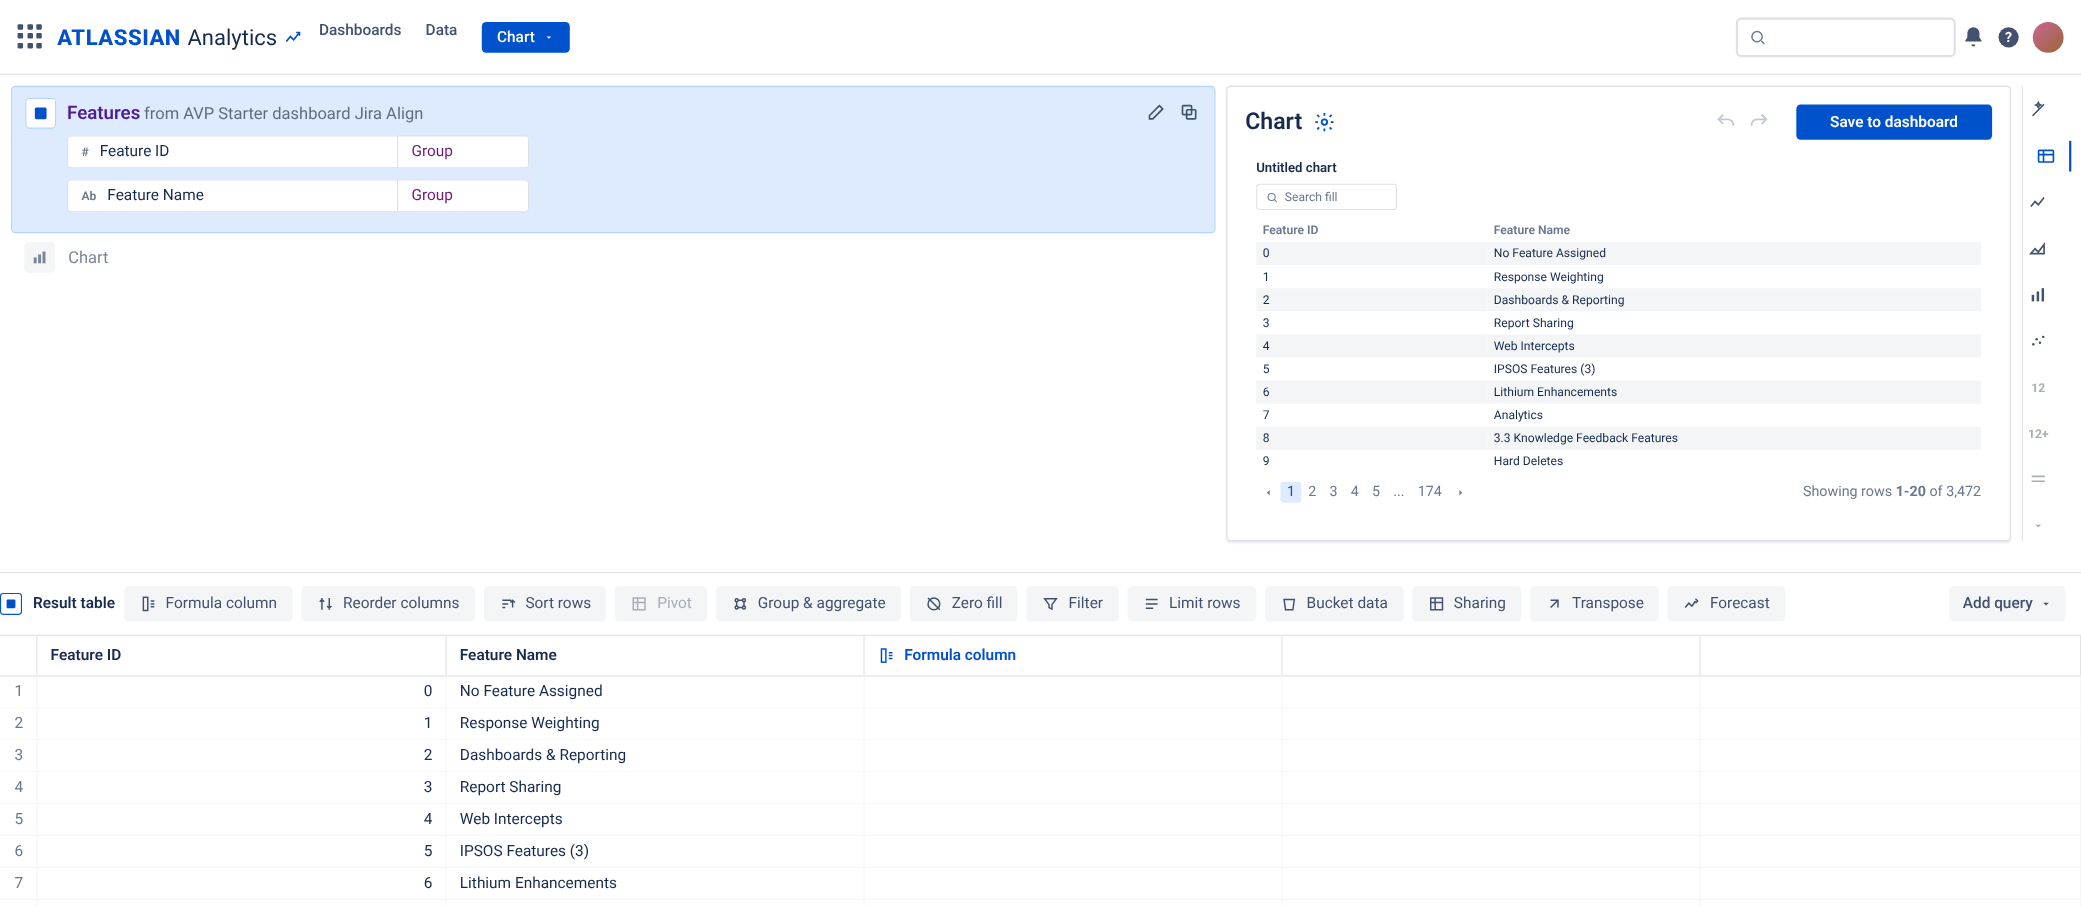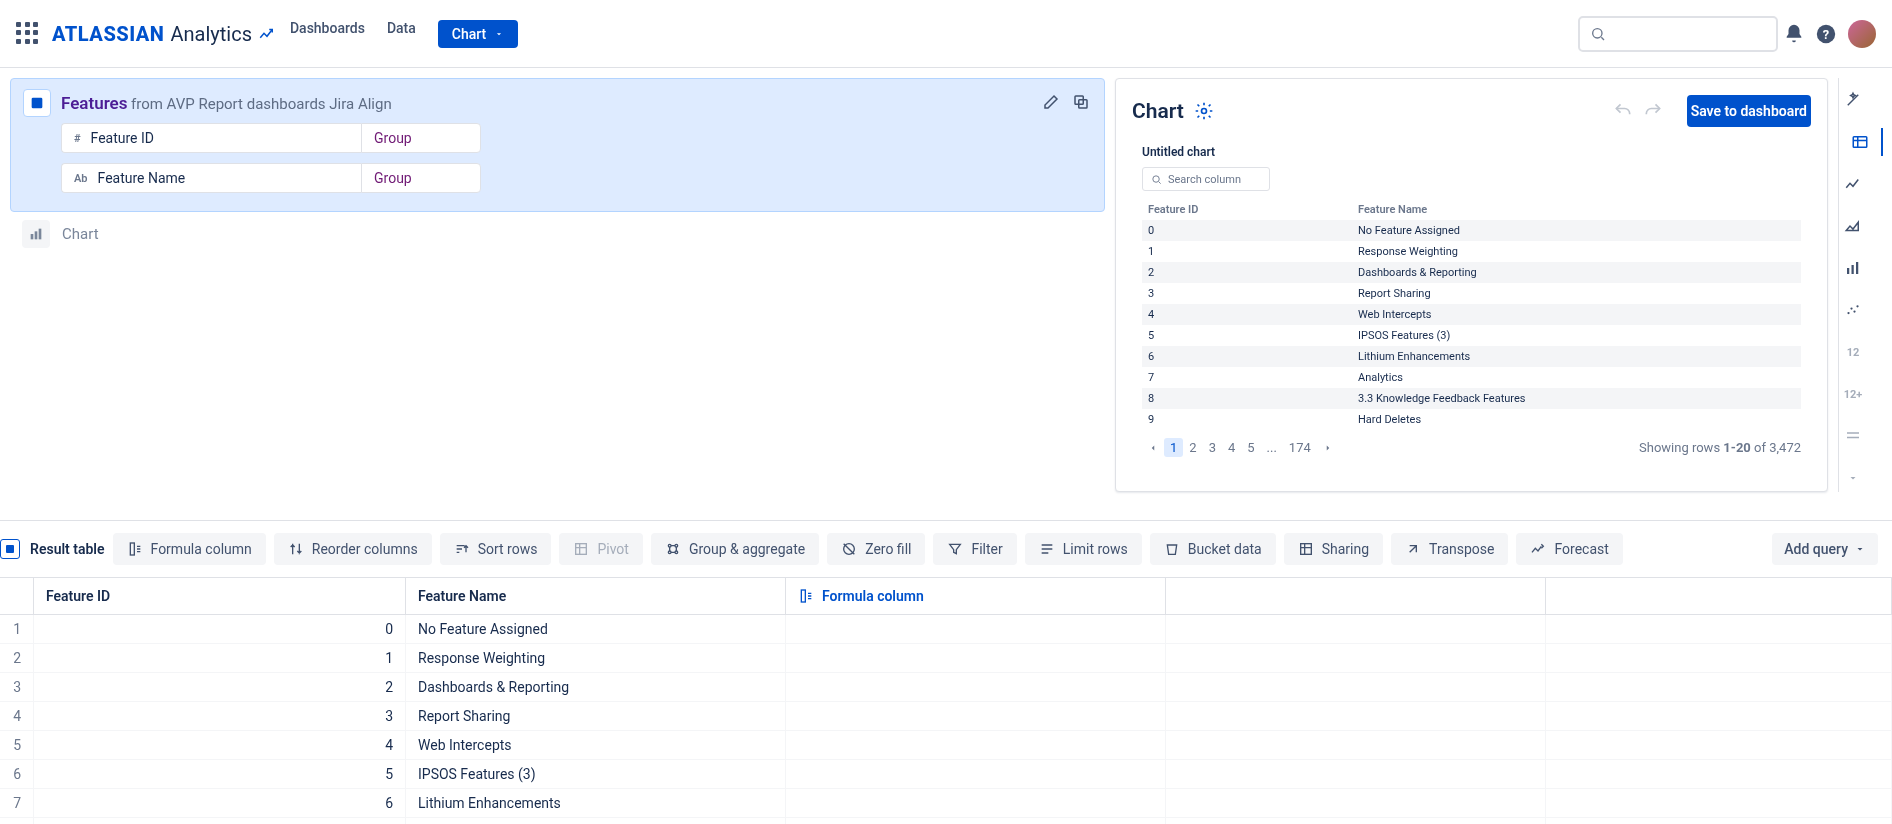--- a/index.html
+++ b/index.html
@@ -31,21 +31,21 @@
 .col-type{font-size:11px;color:#6B778C;font-weight:600}
 .col-agg{background:#fff;border:1px solid #DFE1E6;border-radius:0 4px 4px 0;padding:6px 12px;width:120px;font-size:14px;color:#701a75}
 .chart-step{display:flex;align-items:center;gap:12px;padding:8px 0 0 12px}
 .chart-step-icon{width:28px;height:28px;background:#F4F5F7;border-radius:4px;display:flex;align-items:center;justify-content:center;color:#7A869A}
 .chart-step-label{color:#7A869A;font-size:15px}
 .right-panel{width:713px;border:1px solid #DFE1E6;border-radius:4px;background:#fff;padding:16px;display:flex;flex-direction:column;box-shadow:0 1px 2px rgba(9,30,66,.1)}
 .right-header{display:flex;align-items:center;gap:10px}
 .right-title{font-size:21px;font-weight:600}
 .gear-ic{color:#0052CC;cursor:pointer}
 .undo-redo{display:flex;gap:10px;color:#C1C7D0;margin-left:auto;margin-right:14px}
-.save-btn{background:#0052CC;color:#fff;border:none;border-radius:4px;padding:8px 4px;font-weight:600;cursor:pointer;font-size:14px}
+.save-btn{background:#0052CC;color:#fff;border:none;border-radius:4px;padding:8px 31px;font-weight:600;cursor:pointer;font-size:14px}
 .chart-body{margin-top:18px;padding:0 10px}
 .chart-title{font-weight:600;font-size:12px;margin-bottom:8px}
 .search-table{border:1px solid #DFE1E6;border-radius:3px;height:24px;width:128px;display:flex;align-items:center;padding:0 8px;font-size:11px;color:#6B778C;gap:6px;margin-bottom:8px}
 .mini-table{width:100%;font-size:11px;border-collapse:collapse}
 .mini-table th{text-align:left;color:#6B778C;font-weight:600;padding:4px 6px}
 .mini-table td{padding:4px 6px}
 .mini-table tr:nth-child(odd) td{background:#F4F5F7}
 .pager{display:flex;align-items:center;margin-top:10px;font-size:13px;color:#6B778C}
 .pager .pg{padding:2px 6px;cursor:pointer}
 .pager .pg.active{background:#DEEBFF;border-radius:3px;color:#0052CC}
@@ -129,21 +129,21 @@
 <div class="workspace">
   <div class="left-panel">
     <div class="query-block">
       <div class="query-icon">
         <svg width="16" height="16" viewBox="0 0 24 24" fill="currentColor">
             <rect x="4" y="4" width="16" height="16" rx="2"></rect>
           </svg>
       </div>
       <div>
         <span class="query-title">Features</span>
-        <span class="query-sub">from AVP Report dashboards Jira Align</span>
+        <span class="query-sub">from AVP Starter dashboard Jira Align</span>
       </div>
       <div class="query-actions">
         <span>
             <svg width="18" height="18" viewBox="0 0 24 24" fill="none" stroke="currentColor" stroke-width="2">
               <path d="M4 20h4L20 8l-4-4L4 16v4z"></path>
             </svg>
           </span>
         <span>
             <svg width="18" height="18" viewBox="0 0 24 24" fill="none" stroke="currentColor" stroke-width="2">
               <rect x="9" y="9" width="11" height="11" rx="1"></rect>
@@ -205,21 +205,21 @@
       </div>
       <button class="save-btn">Save to dashboard</button>
     </div>
     <div class="chart-body">
       <div class="chart-title">Untitled chart</div>
       <div class="search-table">
         <svg width="11" height="11" viewBox="0 0 24 24" fill="none" stroke="currentColor" stroke-width="2">
             <circle cx="11" cy="11" r="7"></circle>
             <path d="M21 21l-4-4"></path>
           </svg>
-        <span>Search column</span>
+        <span>Search fill</span>
       </div>
       <table class="mini-table">
         <thead>
             <tr>
           <th style="width:210px">Feature ID</th>
           <th>Feature Name</th>
         </tr>
           </thead>
         <tbody id="mini-rows">
             <tr>

